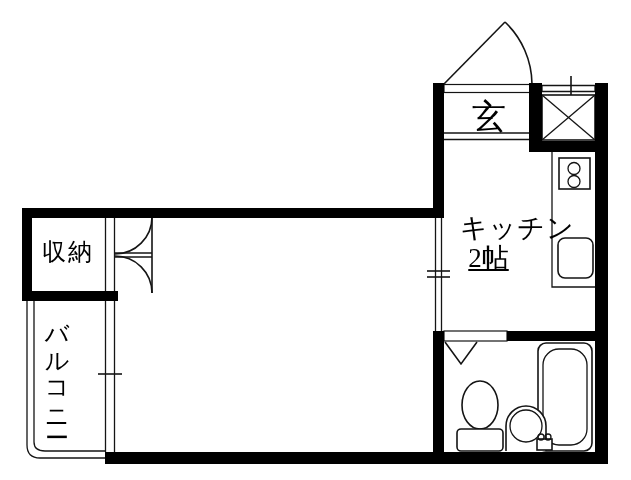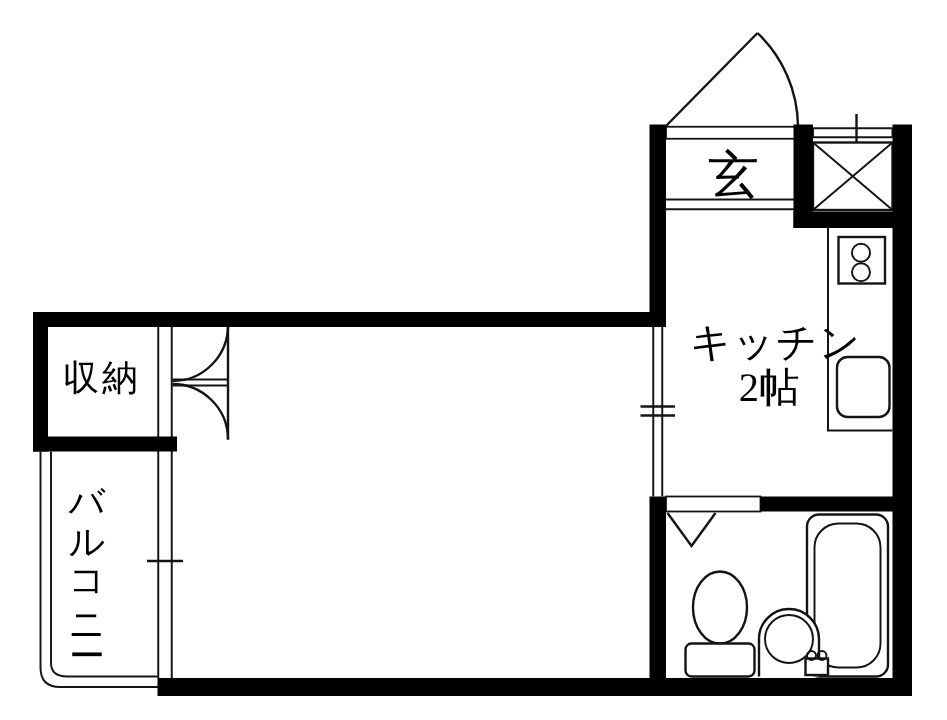--- a/index.html
+++ b/index.html
@@ -10,21 +10,21 @@
   }
   #plan-svg{position:absolute;left:0;top:0;}
   .wall{fill:var(--wall,#000);stroke:none;}
   .ln{stroke:var(--line,#141414);stroke-width:1.6;fill:none;}
   .ln-thin{stroke:var(--line,#141414);stroke-width:1.3;fill:none;}
   .fixture{stroke:var(--line,#141414);stroke-width:1.6;fill:var(--floor,#fff);}
   .openband{stroke:var(--line,#141414);stroke-width:1.2;fill:var(--floor,#fff);}
   .label{position:absolute;color:#000;white-space:nowrap;}
   .lbl-entrance{left:459px;top:94px;width:60px;font-size:34px;text-align:center;}
   .lbl-kitchen{left:444px;top:210px;width:110px;font-size:27px;text-align:center;letter-spacing:1px;margin-left:16px;}
-  .lbl-kitchen-size{left:444px;top:240px;width:89px;font-size:27px;text-align:right;}
+  .lbl-kitchen-size{left:444px;top:240px;width:89px;font-size:27px;text-align:center;text-decoration:underline;}
   .lbl-room{left:138px;top:304px;width:300px;font-size:47px;text-align:center;letter-spacing:2px;}
   .lbl-storage{left:30px;top:236px;width:76px;font-size:24px;text-align:center;letter-spacing:2px;}
   .lbl-balcony{left:43px;top:307px;width:30px;font-size:24px;
     writing-mode:vertical-rl;letter-spacing:2px;text-align:left;}
 </style>
 </head>
 <body>
 
 <div id="stage">
   <svg id="plan-svg" width="631" height="480" viewBox="0 0 631 480">

